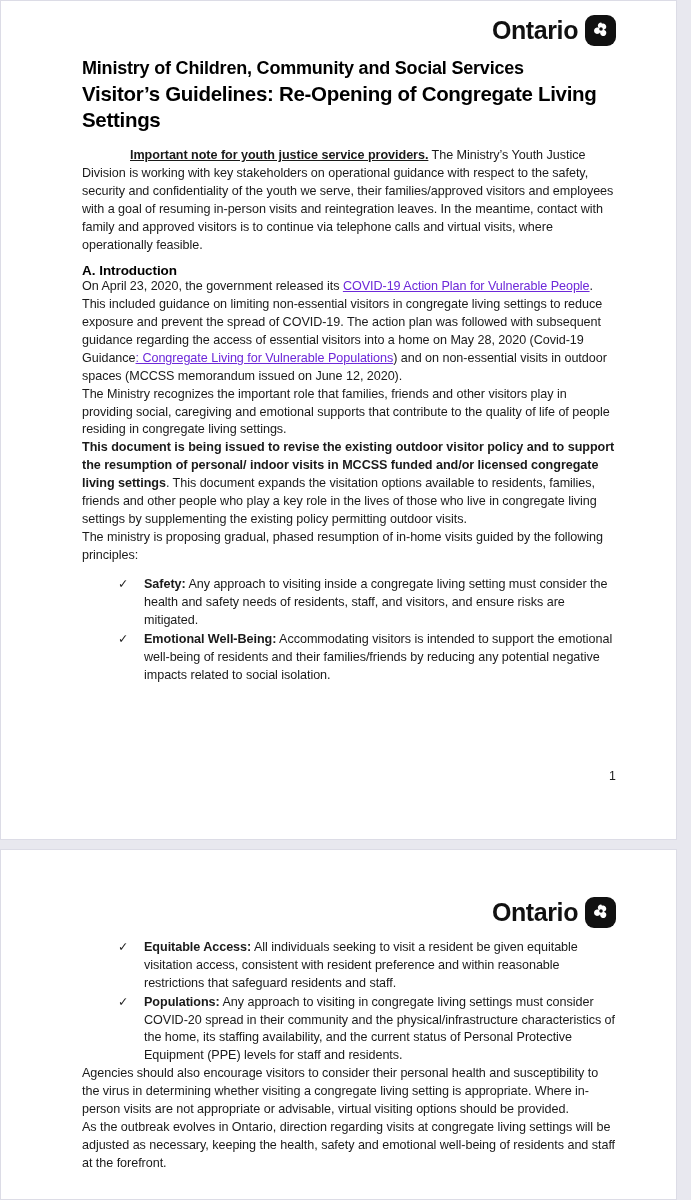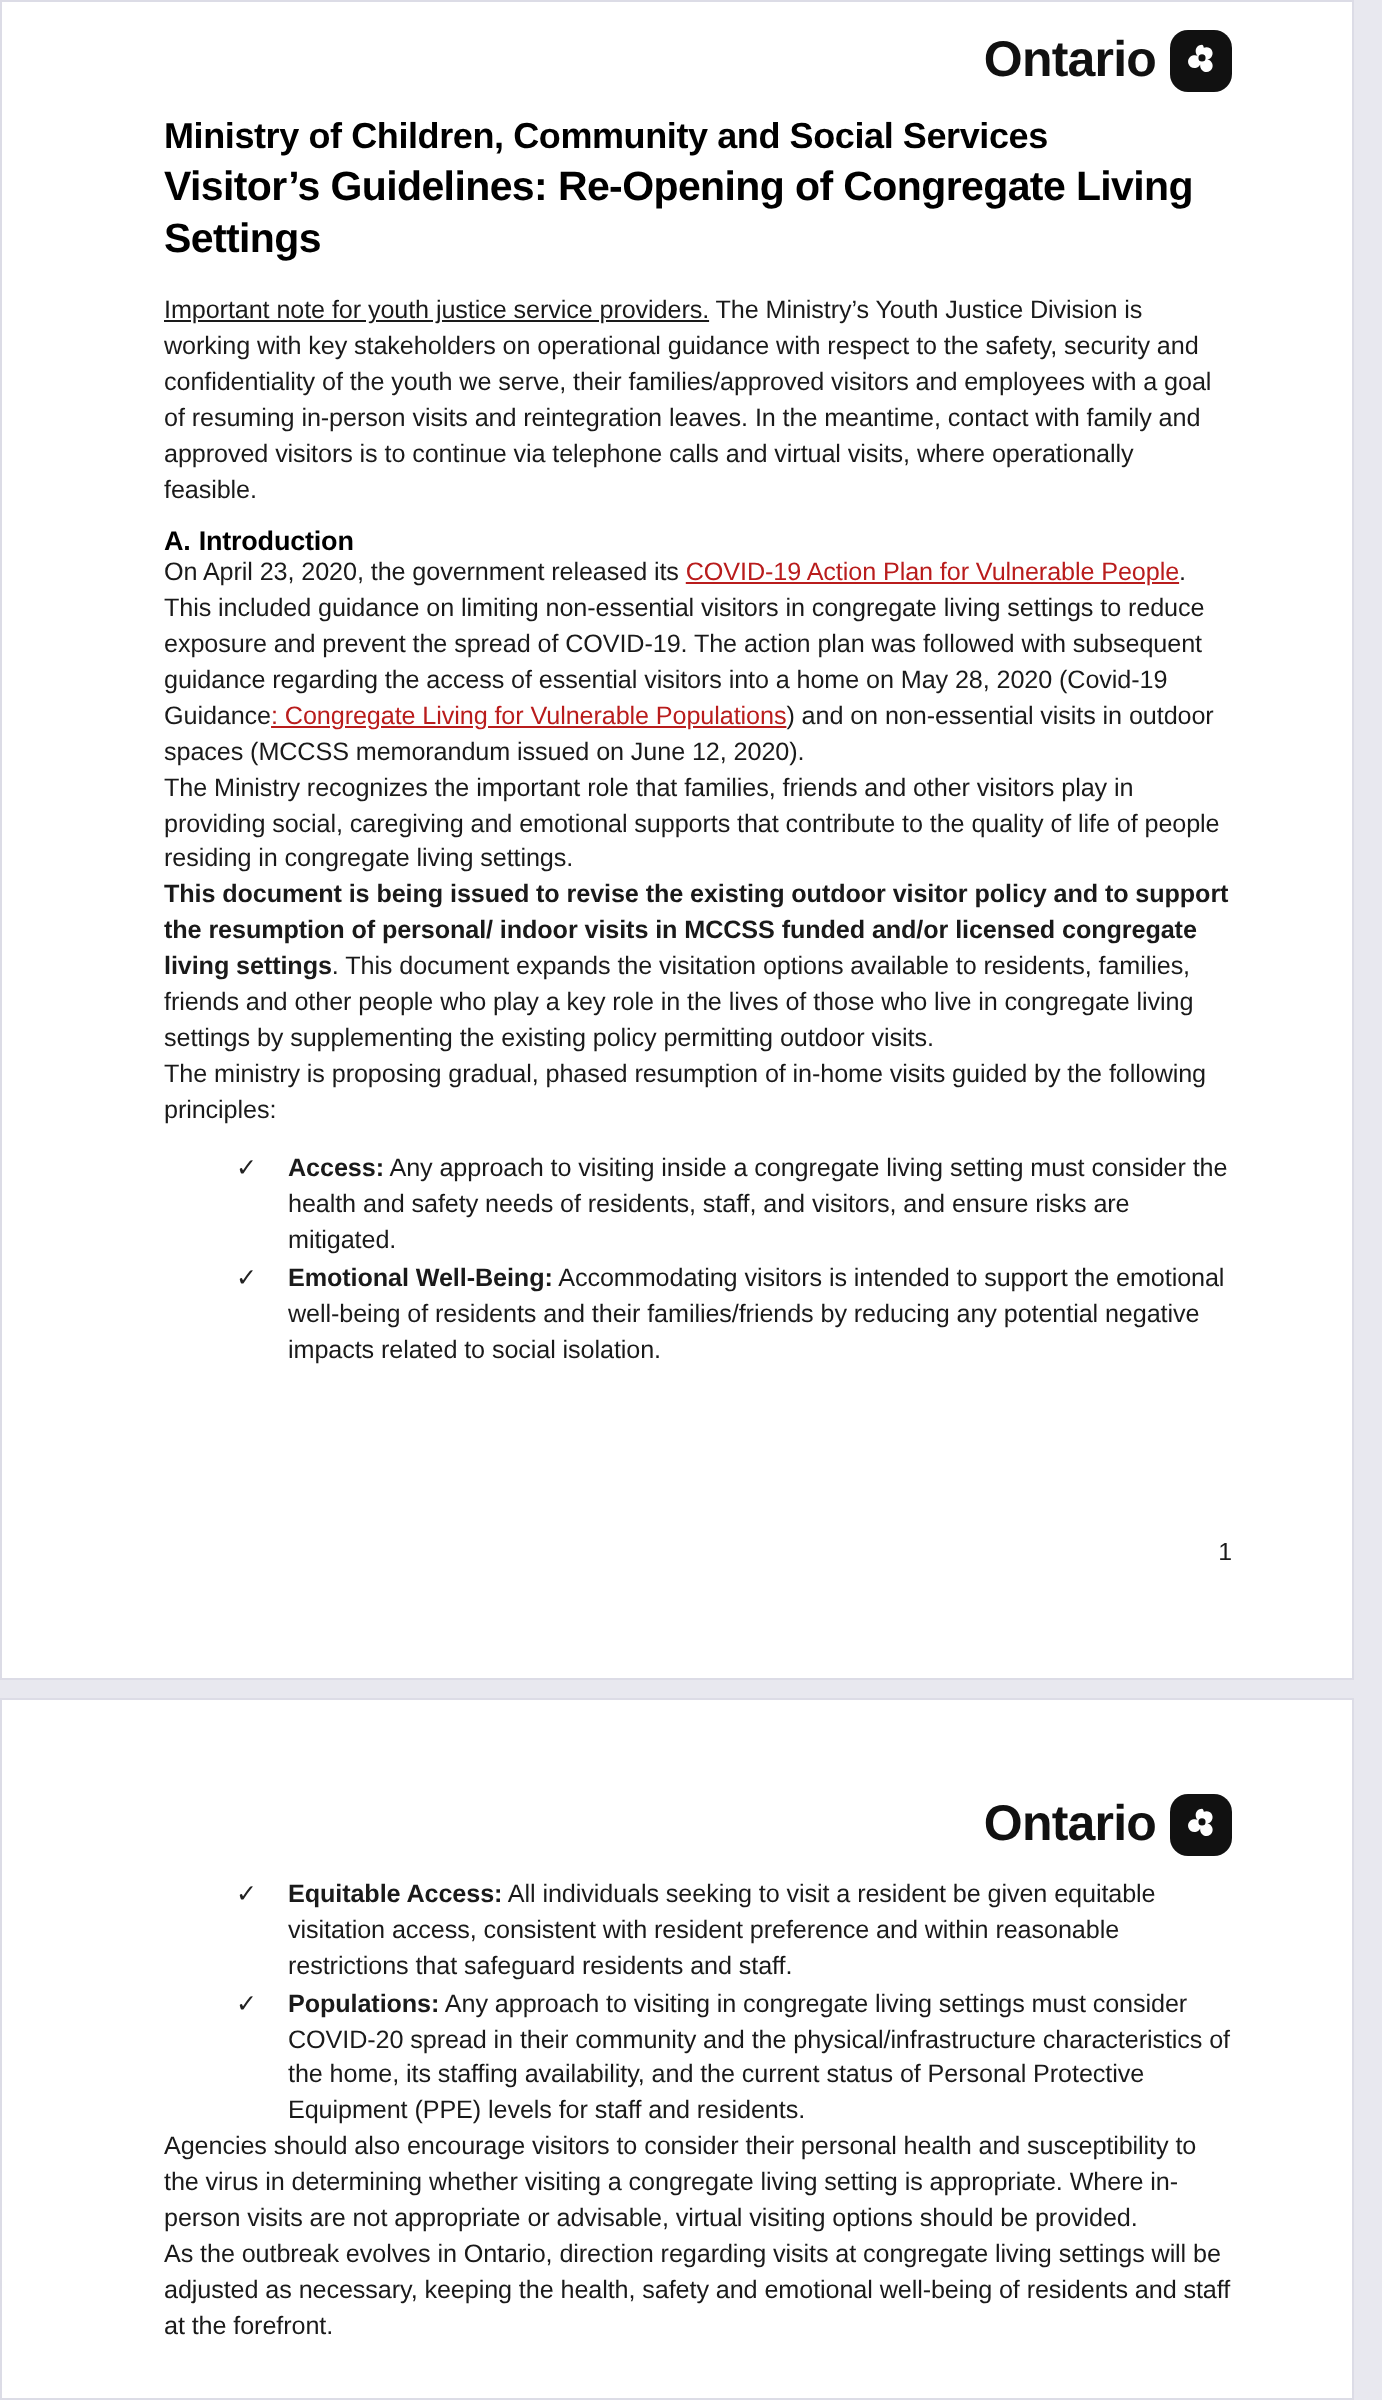--- a/index.html
+++ b/index.html
@@ -113,23 +113,23 @@
     line-height: 1.42;
     color: #1a1a1a;
     margin: 0;
     letter-spacing: -0.05px;
     text-align: left;
   }
   .note-block { margin-top: 22px; }
   .para-gap { margin-top: 16px; }
 
   .u-bold { font-weight: bold; }
-  .u-bold-underline { font-weight: normal; text-decoration: underline; }
+  .u-bold-underline { font-weight: bold; text-decoration: underline; margin-left: 48px; }
   .link {
-    color: #b91c1c;
+    color: #6d28d9;
     text-decoration: underline;
   }
 
   
   ul.checklist {
     list-style: none;
     margin: 12px 0 0 0;
     padding: 0 0 0 36px;
   }
   ul.checklist li {
@@ -193,21 +193,21 @@
 
       <p class="body para-gap">The Ministry recognizes the important role that families, friends and other visitors play in providing social, caregiving and emotional supports that contribute to the quality of life of people residing in congregate living settings.</p>
 
       <p class="body para-gap"><span class="u-bold">This document is being issued to revise the existing outdoor visitor policy and to support the resumption of personal/ indoor visits in MCCSS funded and/or licensed congregate living settings</span><span>.  This document expands the visitation options available to residents, families, friends and other people who play a key role in the lives of those who live in congregate living settings by supplementing the existing policy permitting outdoor visits.</span></p>
 
       <p class="body para-gap">The ministry is proposing gradual, phased resumption of in-home visits guided by the following principles:</p>
 
       <ul class="checklist">
         <li>
           <span class="check-mark">✓</span>
-          <span class="li-term">Access:</span><span>  Any approach to visiting inside a congregate living setting must consider the health and safety needs of residents, staff, and visitors, and ensure risks are mitigated.</span>
+          <span class="li-term">Safety:</span><span>  Any approach to visiting inside a congregate living setting must consider the health and safety needs of residents, staff, and visitors, and ensure risks are mitigated.</span>
         </li>
         <li>
           <span class="check-mark">✓</span>
           <span class="li-term">Emotional Well-Being:</span><span> Accommodating visitors is intended to support the emotional well-being of residents and their families/friends by reducing any potential negative impacts related to social isolation.</span>
         </li>
       </ul>
 
       <div class="page-number">1</div>
     </div>
   </div>

